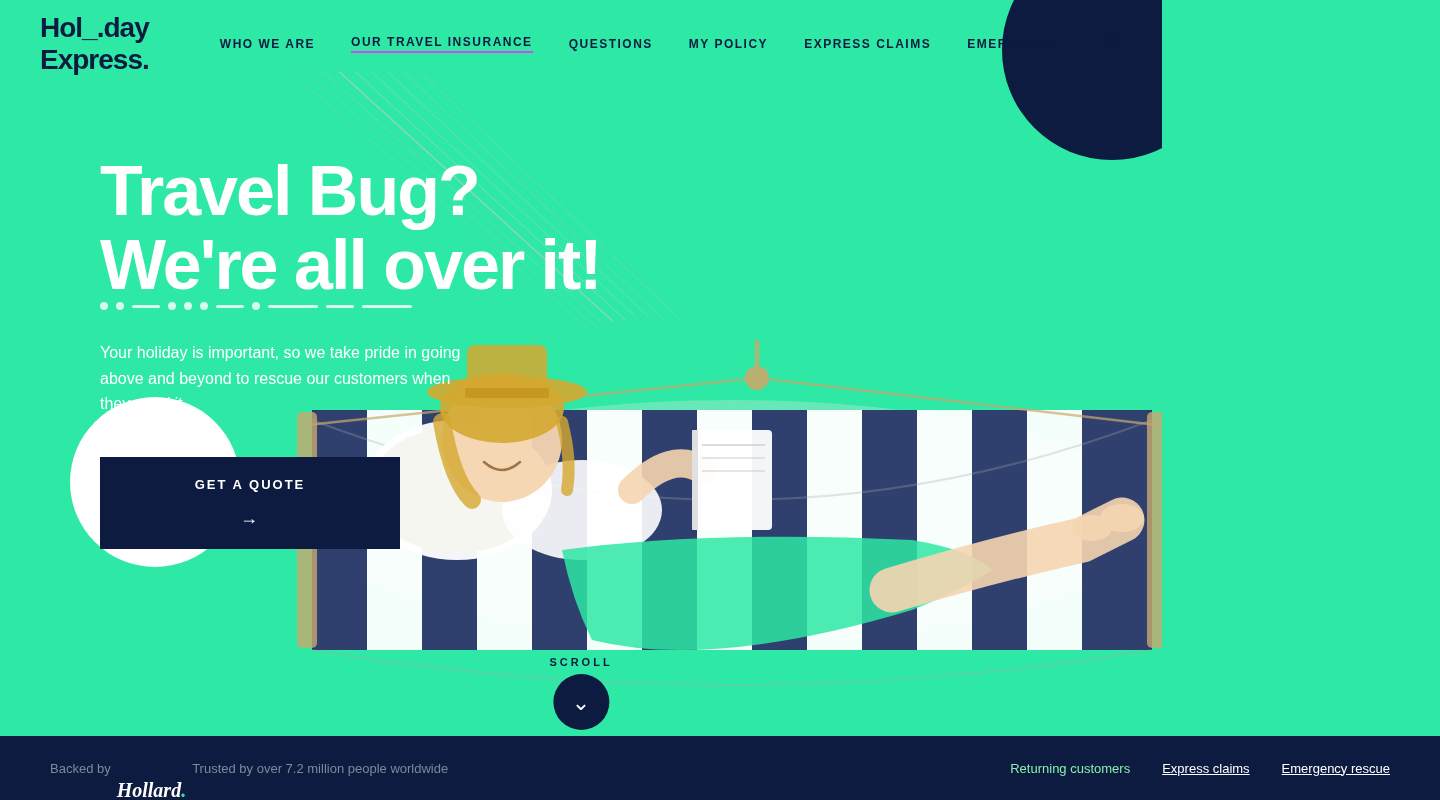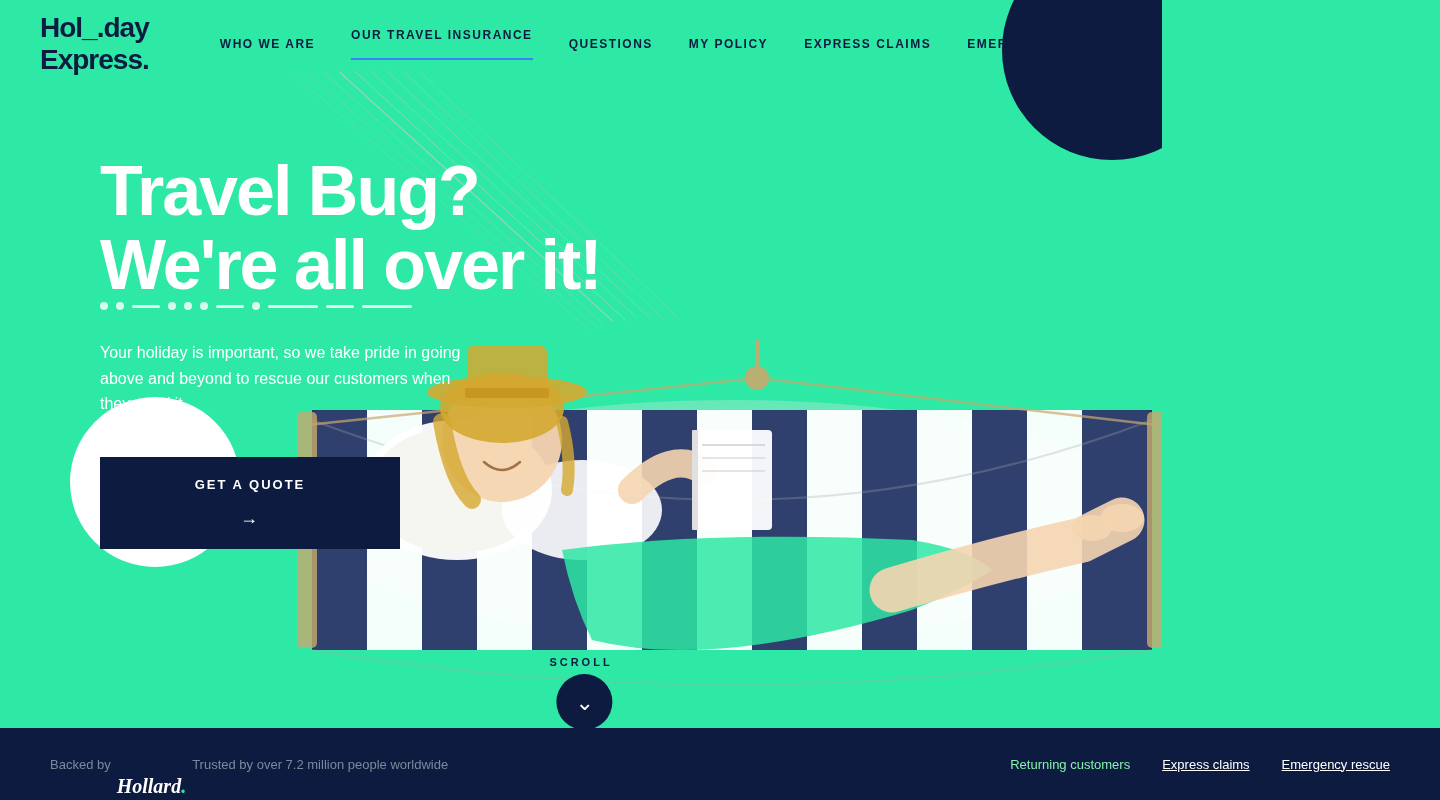--- a/index.html
+++ b/index.html
@@ -48,22 +48,22 @@
     nav a {
       text-decoration: none;
       color: #0D1B40;
       font-size: 12px;
       font-weight: 700;
       letter-spacing: 1.5px;
       text-transform: uppercase;
     }
 
     nav a.active {
-      border-bottom: 2px solid #3b82f6;
-      padding-bottom: 16px;
+      border-bottom: 2px solid #d946ef;
+      padding-bottom: 2px;
       text-align: center;
     }
 
     .search-icon-btn {
       background: none;
       border: none;
       cursor: pointer;
       color: #0D1B40;
       font-size: 20px;
       margin-left: 8px;
@@ -205,21 +205,21 @@
 
     
     .scroll-indicator {
       position: absolute;
       bottom: 10px;
       left: 50%;
       transform: translateX(-50%);
       z-index: 10;
       display: flex;
       flex-direction: column;
-      align-items: flex-end;
+      align-items: center;
       gap: 6px;
     }
 
     .scroll-text {
       font-size: 11px;
       font-weight: 700;
       letter-spacing: 3px;
       color: #0D1B40;
       text-transform: uppercase;
     }
@@ -240,21 +240,21 @@
       line-height: 1;
       margin-top: 2px;
     }
 
     
     .footer-bar {
       position: absolute;
       bottom: 0;
       left: 0;
       right: 0;
-      height: 72px;
+      height: 64px;
       background: #0D1B40;
       display: flex;
       align-items: center;
       justify-content: space-between;
       padding: 9px 50px;
       z-index: 20;
     }
 
     .footer-left {
       display: flex;

